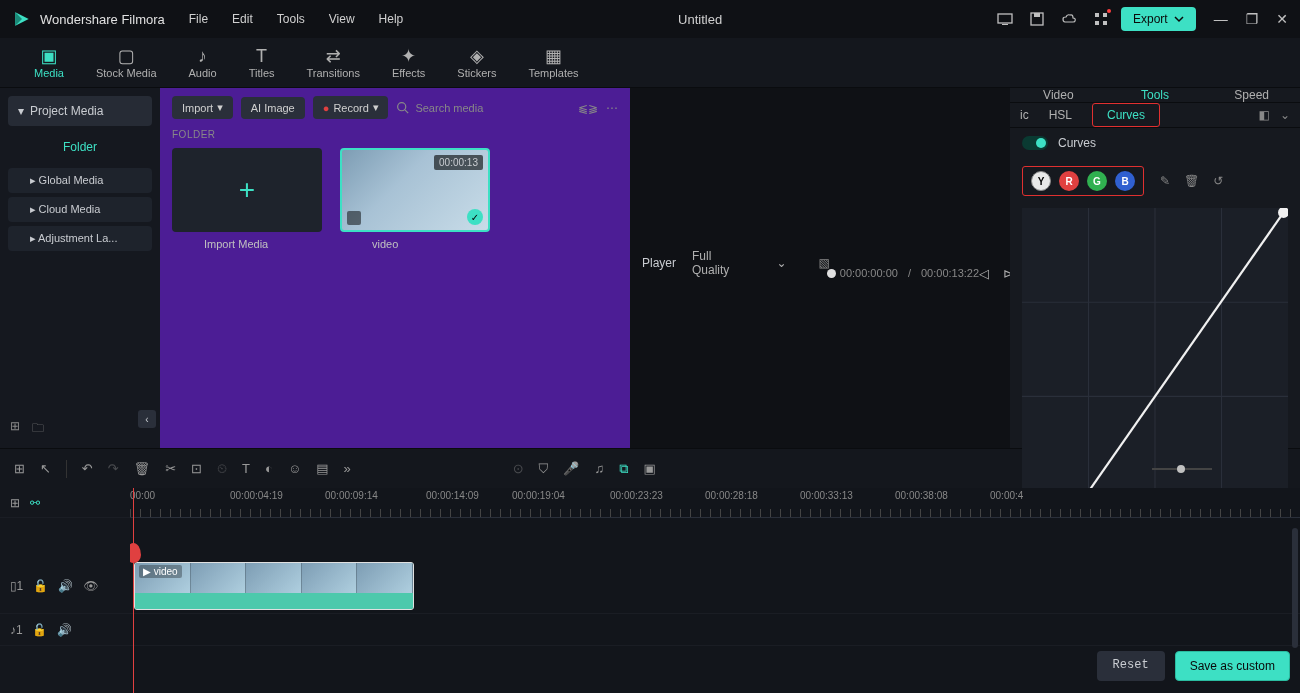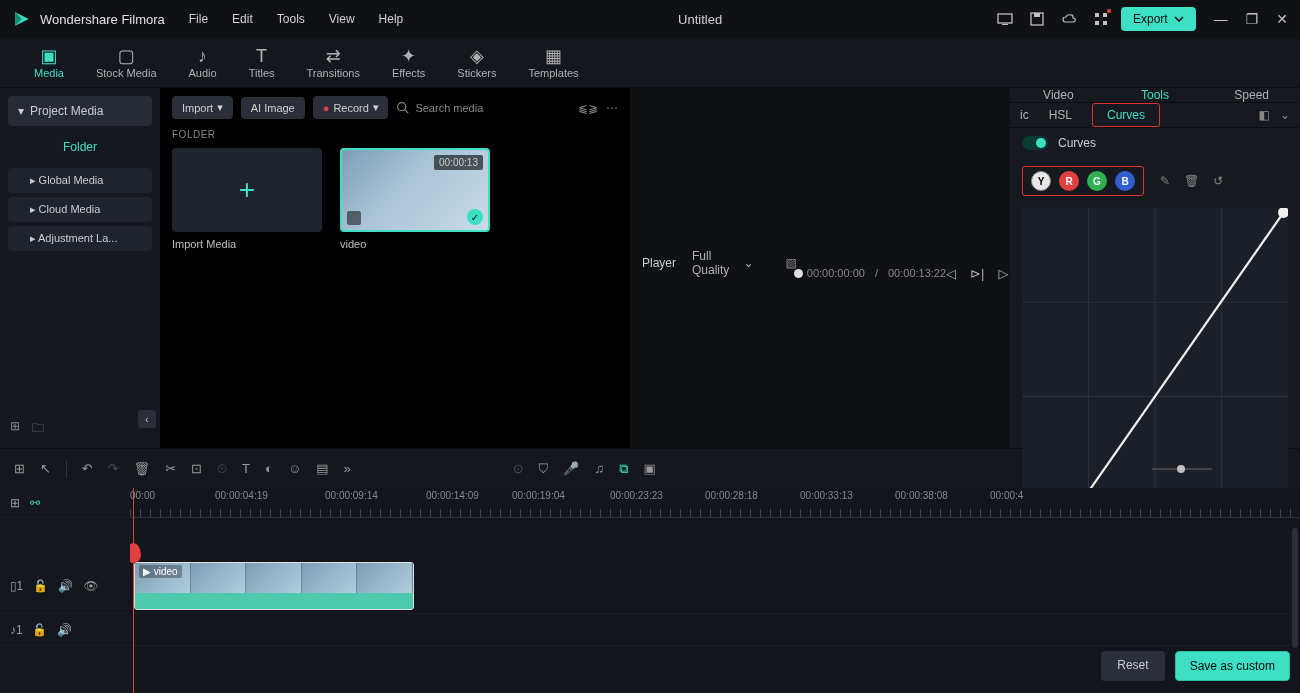--- a/index.html
+++ b/index.html
@@ -26,42 +26,42 @@
 .top-tab .ticn { font-size: 18px; line-height: 1; }
 .top-tab .tlabel { font-size: 11px; }
 
 
 .main-row { display: flex; height: 360px; }
 .sidebar { width: 160px; background: #15181f; padding: 8px; }
 .side-item { padding: 8px 10px; background: #262b35; border-radius: 4px; margin-bottom: 6px; font-size: 12px; display: flex; align-items: center; gap: 6px; }
 .side-item.accent { background: transparent; color: #3de0c4; text-align: center; justify-content: center; }
 .side-sub { padding: 6px 10px 6px 22px; background: #1e232c; border-radius: 4px; margin-bottom: 4px; font-size: 11px; display: flex; justify-content: space-between; }
 
-.media-area { width: 470px; background: #000000; padding: 8px 12px; position: relative; }
+.media-area { width: 470px; background: #4c1d95; padding: 8px 12px; position: relative; }
 .media-toolbar { display: flex; align-items: center; gap: 8px; margin-bottom: 10px; }
 .btn-sm { background: #2a2f3a; padding: 5px 10px; border-radius: 4px; font-size: 11px; display: flex; align-items: center; gap: 4px; color: #d0d0d0; }
 .search-box { flex: 1; display: flex; align-items: center; gap: 6px; color: #888; font-size: 11px; }
 .section-label { font-size: 10px; color: #888; margin-bottom: 8px; letter-spacing: 0.5px; }
 .media-grid { display: flex; gap: 18px; }
 .media-card { width: 150px; }
 .thumb { width: 150px; height: 84px; background: #1e232c; border-radius: 4px; display: flex; align-items: center; justify-content: center; position: relative; }
 .thumb.add { border: none; }
 .plus { font-size: 28px; color: #3de0c4; font-weight: 200; }
 .thumb.video { border: 2px solid #3de0c4; background: linear-gradient(135deg, #7d9db4 0%, #a8c2d5 40%, #c8dce8 100%); padding-left: 12px; }
 .dur-badge { position: absolute; top: 5px; right: 5px; background: rgba(0,0,0,0.6); padding: 2px 5px; font-size: 10px; border-radius: 2px; }
 .check { position: absolute; bottom: 5px; right: 5px; width: 16px; height: 16px; background: #3de0c4; border-radius: 50%; display: flex; align-items: center; justify-content: center; color: #000; font-size: 10px; }
 .tag-icn { position: absolute; bottom: 5px; left: 5px; width: 14px; height: 14px; background: rgba(0,0,0,0.5); border-radius: 2px; }
-.card-label { margin-top: 6px; font-size: 11px; color: #c0c0c0; }
+.card-label { margin-top: 6px; font-size: 11px; color: #c0c0c0; margin-left: 32px; }
 
 .collapse-btn { position: absolute; left: 138px; top: 410px; width: 18px; height: 18px; background: #2a2f3a; border-radius: 3px; display: flex; align-items: center; justify-content: center; font-size: 10px; }
 
 .preview { width: 380px; background: #0f1115; padding: 10px 12px; display: flex; flex-direction: row; }
 .preview-header { display: flex; align-items: center; gap: 16px; margin-bottom: 10px; }
 .preview-header .lbl { font-size: 12px; }
-.quality-dd { display: flex; align-items: center; gap: 14px; font-size: 12px; color: #b0b0b0; }
+.quality-dd { display: flex; align-items: center; gap: 47px; font-size: 12px; color: #b0b0b0; }
 .preview-header .spacer { flex: 1; }
 .preview-img { flex: 1; background: linear-gradient(135deg, #5a8da8 0%, #87b5cf 30%, #b0d0e0 60%, #d5e6ef 100%); border-radius: 2px; position: relative; overflow: hidden; }
 .preview-img::before { content: ''; position: absolute; left: 0; top: 0; width: 35%; height: 55%; background: radial-gradient(ellipse at 30% 30%, #6fbad1 0%, #5a9db8 60%, transparent 80%); }
 .preview-progress { display: flex; align-items: center; gap: 10px; margin-top: 10px; font-size: 11px; color: #888; white-space: nowrap; }
 .prog-bar { flex: 1; height: 3px; background: #2a2f3a; border-radius: 2px; position: relative; }
 .prog-bar::before { content: ''; position: absolute; left: -3px; top: -3px; width: 9px; height: 9px; background: #e0e0e0; border-radius: 50%; }
 .player-controls { display: flex; align-items: center; justify-content: center; gap: 14px; margin-top: 10px; }
 .player-controls span { font-size: 13px; color: #b0b0b0; cursor: pointer; }
 
 .right-panel { width: 290px; background: #16191f; display: flex; flex-direction: column; }
@@ -102,21 +102,21 @@
 .ruler-ticks { position: absolute; bottom: 0; left: 0; right: 0; height: 8px; background: repeating-linear-gradient(90deg, #444 0 1px, transparent 1px 10px); }
 .playhead { position: absolute; left: 3px; top: 0; bottom: 0; width: 1px; background: #e04040; z-index: 5; }
 .playhead::before { content: ''; position: absolute; top: 55px; left: -7px; width: 15px; height: 20px; background: #e04040; border-radius: 50% 50% 50% 50% / 60% 60% 40% 40%; }
 .track-lane { height: 56px; border-bottom: 1px solid #1a1d24; position: relative; }
 .clip { position: absolute; left: 4px; top: 4px; height: 48px; width: 280px; background: #5aa89a; border: 1.5px solid #e0e0e0; border-radius: 3px; overflow: hidden; }
 .clip-thumbs { height: 32px; display: flex; }
 .clip-thumbs div { flex: 1; background: linear-gradient(135deg, #7d9db4, #b0d0e0); border-right: 1px solid rgba(0,0,0,0.2); }
 .clip-label { position: absolute; top: 2px; left: 4px; font-size: 10px; color: #fff; display: flex; align-items: center; gap: 3px; background: rgba(0,0,0,0.3); padding: 1px 4px; border-radius: 2px; }
 .clip-bar { position: absolute; bottom: 0; left: 0; right: 0; height: 16px; background: #4dc9ac; }
 .tl-scrollbar { position: absolute; right: 2px; top: 40px; width: 6px; height: 120px; background: #2a2f3a; border-radius: 3px; }
-.btn-reset { background: #2a2f3a; padding: 7px 16px; border-radius: 4px; font-size: 12px; }
+.btn-reset { background: #2a2f3a; padding: 7px 16px; border-radius: 4px; font-size: 12px; font-family: Liberation Mono, monospace; }
 .btn-save { background: #3de0c4; color: #0a0a0a; padding: 7px 14px; border-radius: 4px; font-size: 12px; border: 1px solid #2abca0; }
 
 svg { display: block; }
 </style>
 </head>
 <body>
 
 <div class="titlebar">
   <svg class="logo" viewBox="0 0 24 24">
       <path fill="#3de0c4" d="M4 4 L20 12 L4 20 Z"></path>
@@ -401,21 +401,21 @@
       <span>♪<span>1</span></span>
       <span>🔓</span>
       <span>🔊</span>
     </div>
   </div>
   <div class="tl-tracks">
     <div class="playhead"></div>
     <div class="ruler" id="ruler">
       <div class="ruler-ticks"></div>
     <span class="ruler-mark" style="left: 0px;">00:00</span>
-        <span class="ruler-mark" style="left: 85px;">00:00:04:19</span>
+        <span class="ruler-mark" style="left: 100px;">00:00:04:19</span>
         <span class="ruler-mark" style="left: 195px;">00:00:09:14</span>
         <span class="ruler-mark" style="left: 296px;">00:00:14:09</span>
         <span class="ruler-mark" style="left: 382px;">00:00:19:04</span>
         <span class="ruler-mark" style="left: 480px;">00:00:23:23</span>
         <span class="ruler-mark" style="left: 575px;">00:00:28:18</span>
         <span class="ruler-mark" style="left: 670px;">00:00:33:13</span>
         <span class="ruler-mark" style="left: 765px;">00:00:38:08</span>
         <span class="ruler-mark" style="left: 860px;">00:00:4</span>
       </div>
     <div style="height:40px"></div>

